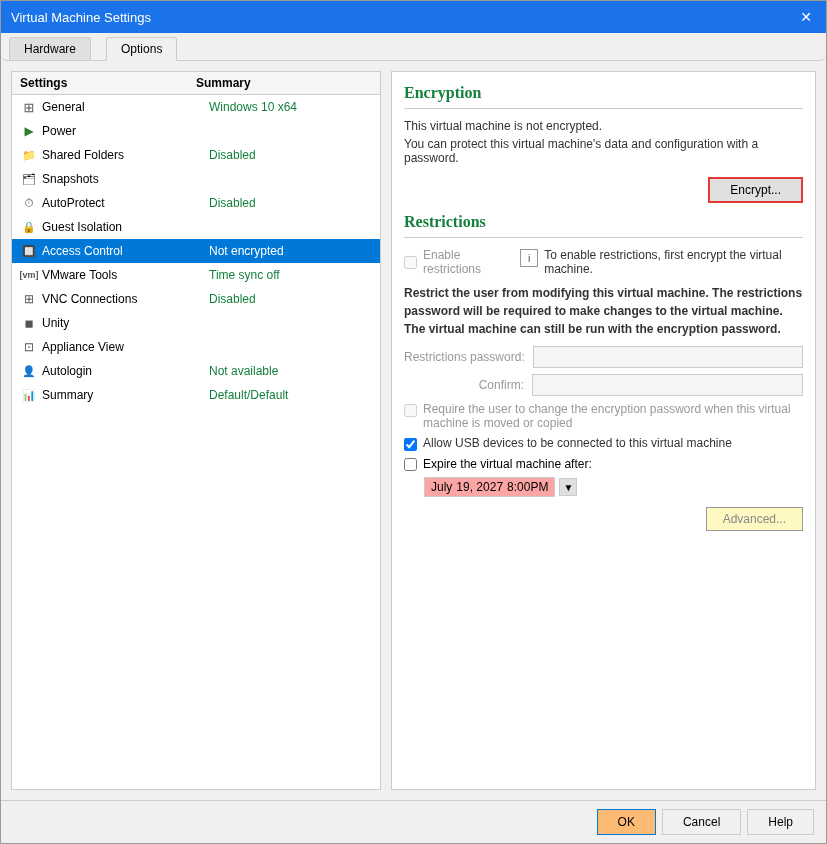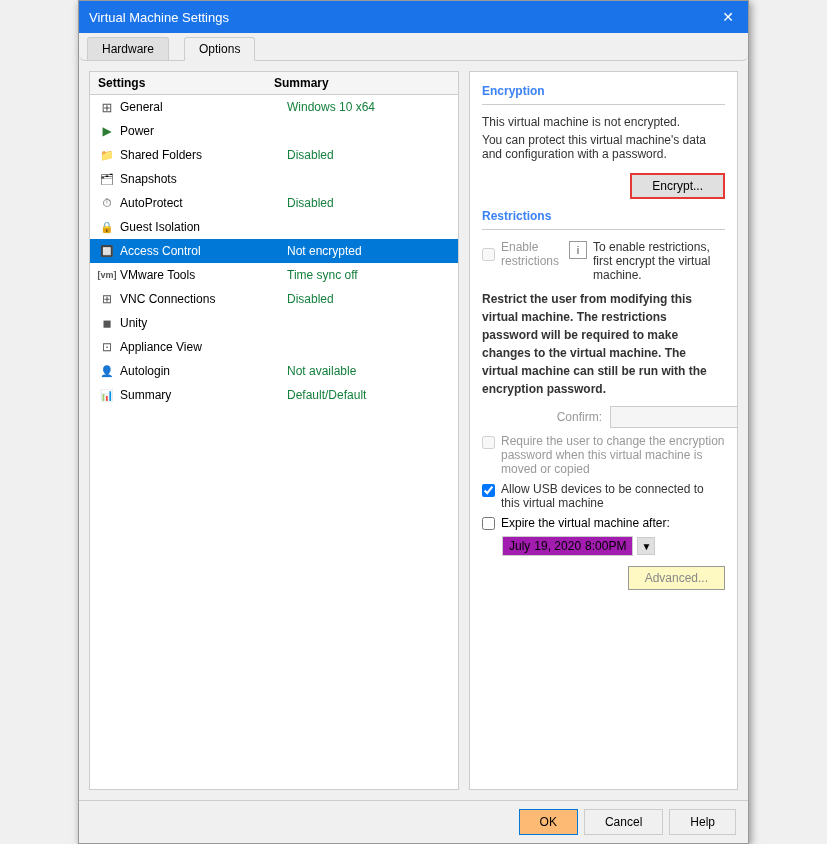--- a/index.html
+++ b/index.html
@@ -6,21 +6,21 @@
     body {
       font-family: 'Segoe UI', Tahoma, Geneva, Verdana, sans-serif;
       font-size: 12px;
       background: #f0f0f0;
       display: flex;
       justify-content: center;
       align-items: center;
       min-height: 100vh;
     }
     .window {
-      width: 671px;
+      width: 827px;
       height: 844px;
       background: #f0f0f0;
       border: 1px solid #999;
       box-shadow: 2px 2px 8px rgba(0,0,0,0.4);
       display: flex;
       flex-direction: column;
     }
     .title-bar {
       background: #1a73e8;
       color: white;
@@ -125,24 +125,25 @@
       color: white;
     }
     .right-panel {
       flex: 1;
       border: 1px solid #ccc;
       background: white;
       padding: 12px;
       overflow-y: auto;
     }
     .section-title {
-      font-size: 12px;
+      font-size: 16px;
       font-weight: 600;
       margin-bottom: 6px;
-      color: #3b82f6;
+      color: #15803d;
+      font-family: Liberation Serif, serif;
     }
     .section-divider {
       border-top: 1px solid #ccc;
       margin-bottom: 10px;
     }
     .encrypt-desc {
       font-size: 12px;
       color: #333;
       margin-bottom: 4px;
     }
@@ -239,21 +240,21 @@
       display: flex;
       align-items: center;
       gap: 6px;
       margin-bottom: 6px;
     }
     .expire-date-box {
       display: flex;
       align-items: center;
       border: 1px solid #ccc;
       padding: 2px 6px;
-      background: #a21caf;
+      background: #fca5a5;
       font-size: 12px;
       gap: 4px;
     }
     .expire-dropdown-btn {
       border: 1px solid #ccc;
       background: #e0e0e0;
       width: 18px;
       height: 18px;
       display: flex;
       align-items: center;
@@ -442,20 +443,24 @@
             </div>
             <div class="restrictions-info">
               <div class="info-icon">i</div>
               <span>To enable restrictions, first encrypt the virtual machine.</span>
             </div>
           </div>
 
           <div class="restrictions-desc">Restrict the user from modifying this virtual machine. The restrictions password will be required to make changes to the virtual machine. The virtual machine can still be run with the encryption password.</div>
 
           <div class="form-row">
+            <label class="form-label">Restrictions password:</label>
+            <input type="password" class="form-input" style="">
+          </div>
+          <div class="form-row">
             <label class="form-label">Confirm:</label>
             <input type="password" class="form-input" style="">
           </div>
 
           <div class="checkbox-row disabled">
             <input type="checkbox" disabled="" style="">
             <span>Require the user to change the encryption password when this virtual machine is moved or copied</span>
           </div>
 
           <div class="checkbox-row">
@@ -464,21 +469,21 @@
           </div>
 
           <div class="expire-row">
             <input type="checkbox" style="">
             <span>Expire the virtual machine after:</span>
           </div>
 
           <div style="display:flex; align-items:center; gap:4px; margin-left: 20px; margin-bottom: 8px;">
             <div class="expire-date-box">
               <span>July</span>
-              <span>19, 2020</span>
+              <span>19, 2027</span>
               <span>8:00PM</span>
             </div>
             <div class="expire-dropdown-btn">▼</div>
           </div>
 
           <div class="advanced-row">
             <button class="btn-advanced">Advanced...</button>
           </div>
         </div>
       </div>

